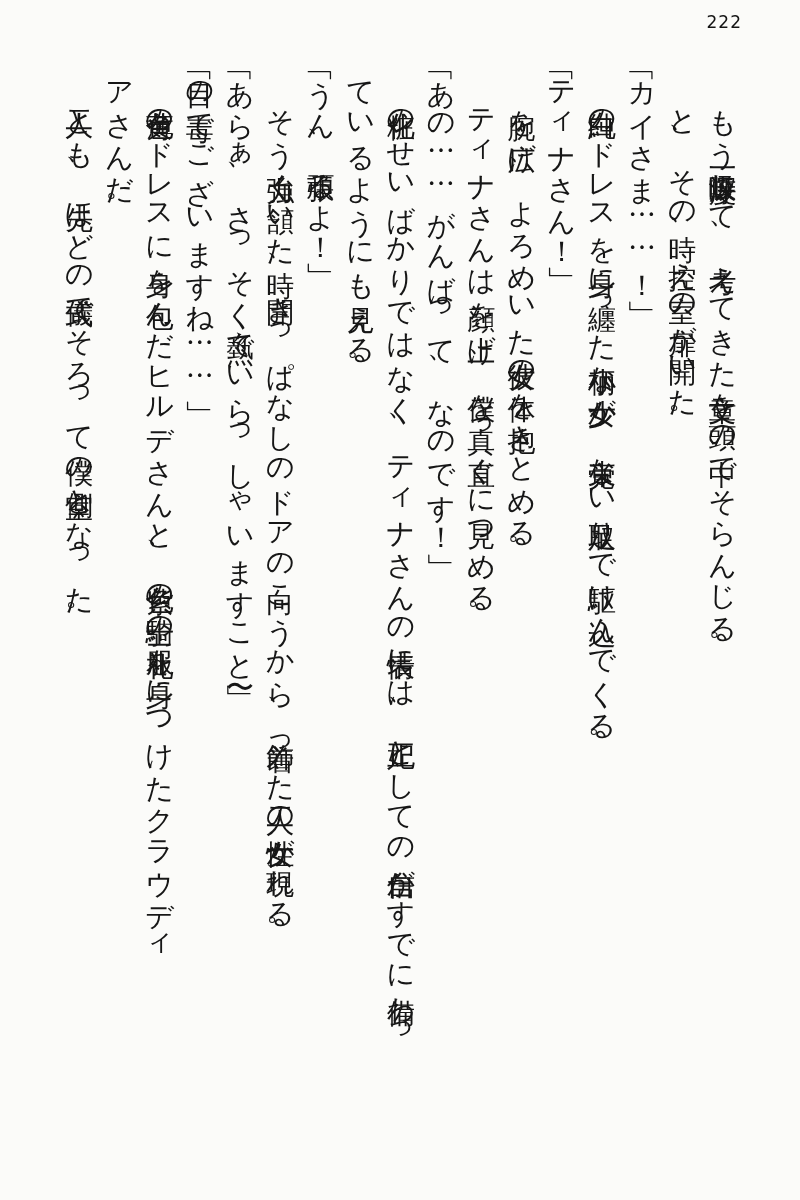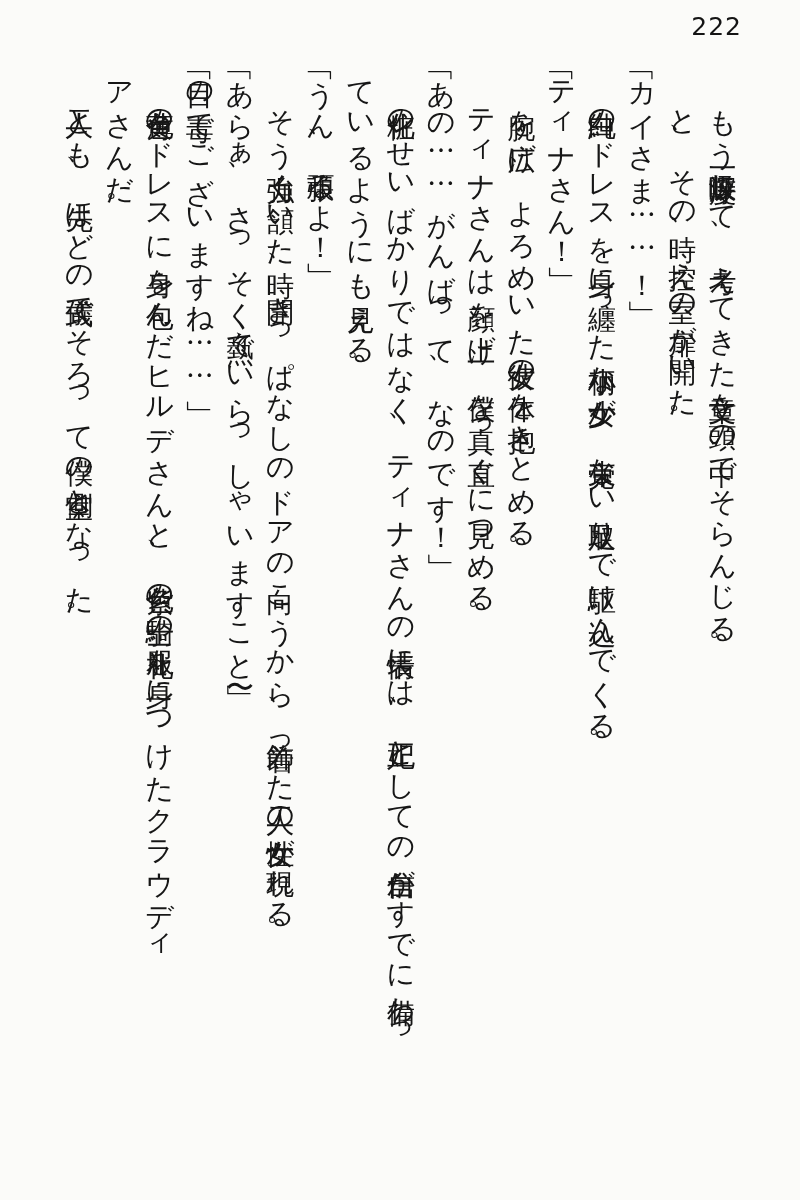--- a/index.html
+++ b/index.html
@@ -12,21 +12,21 @@
     height: 1200px;
     background: #fbfbf9;
     overflow: hidden;
     font-family: "DejaVu Serif", serif;
   }
   .page-number {
     position: absolute;
     top: 12px;
     right: 58px;
     font-family: "DejaVu Sans", sans-serif;
-    font-size: 25px;
+    font-size: 17px;
     font-weight: 500;
     color: #141414;
     letter-spacing: 1px;
   }
   .text-body {
     position: absolute;
     top: 62px;
     right: 58px;
     height: 1148px;
     writing-mode: vertical-rl;

